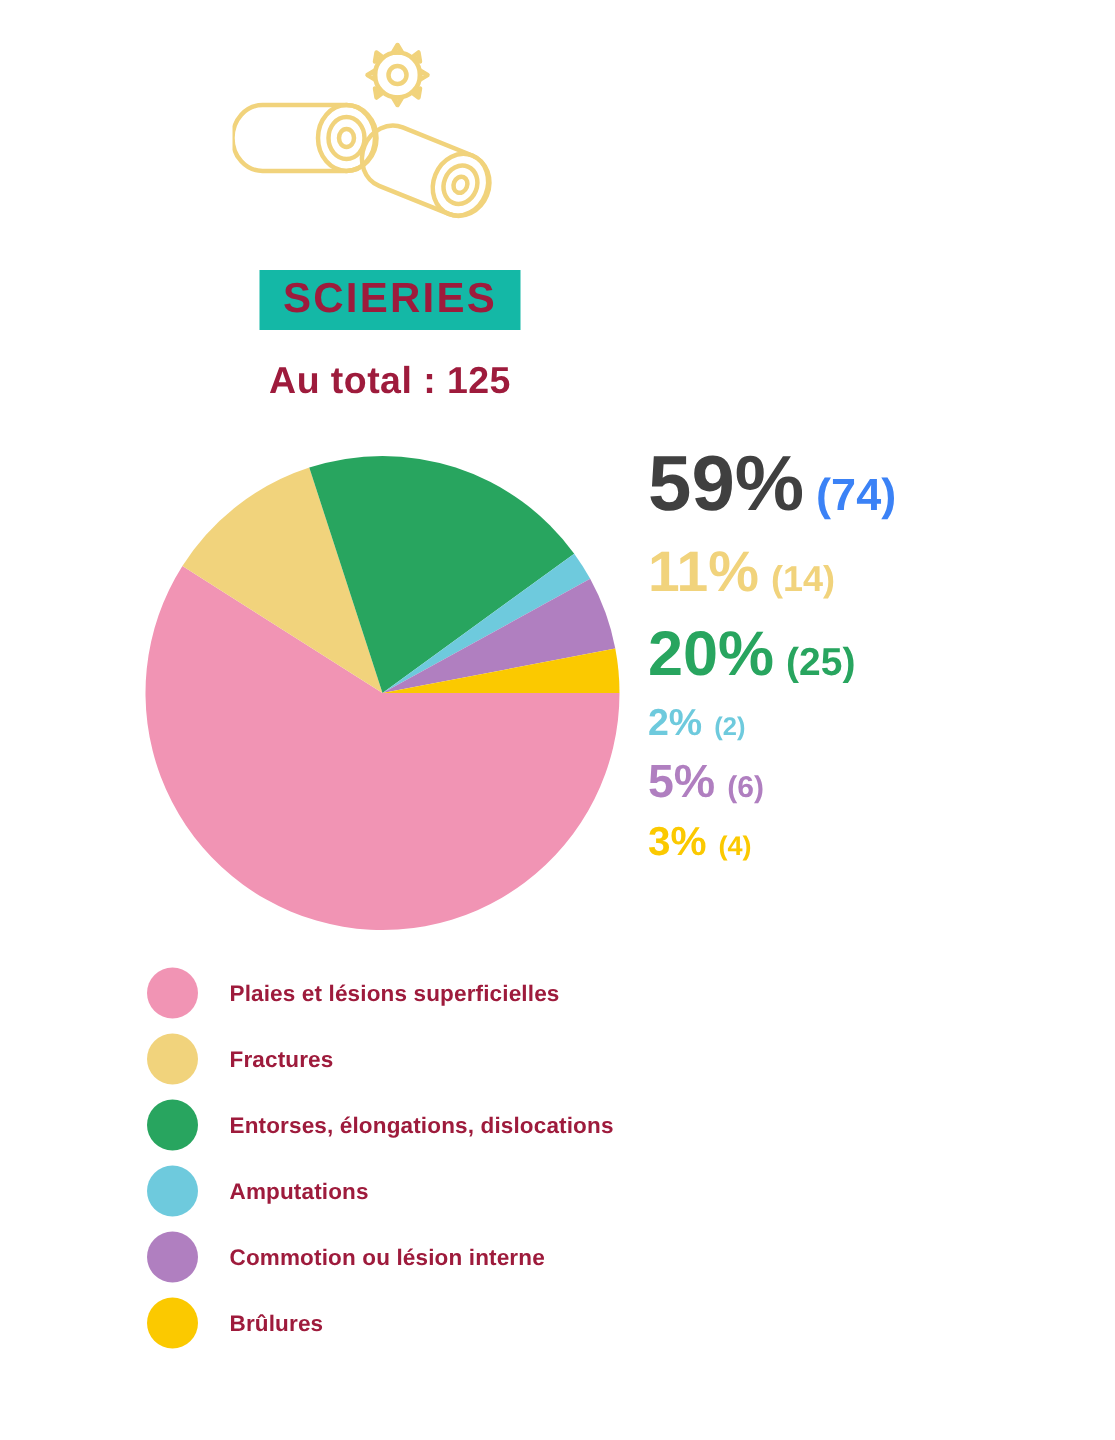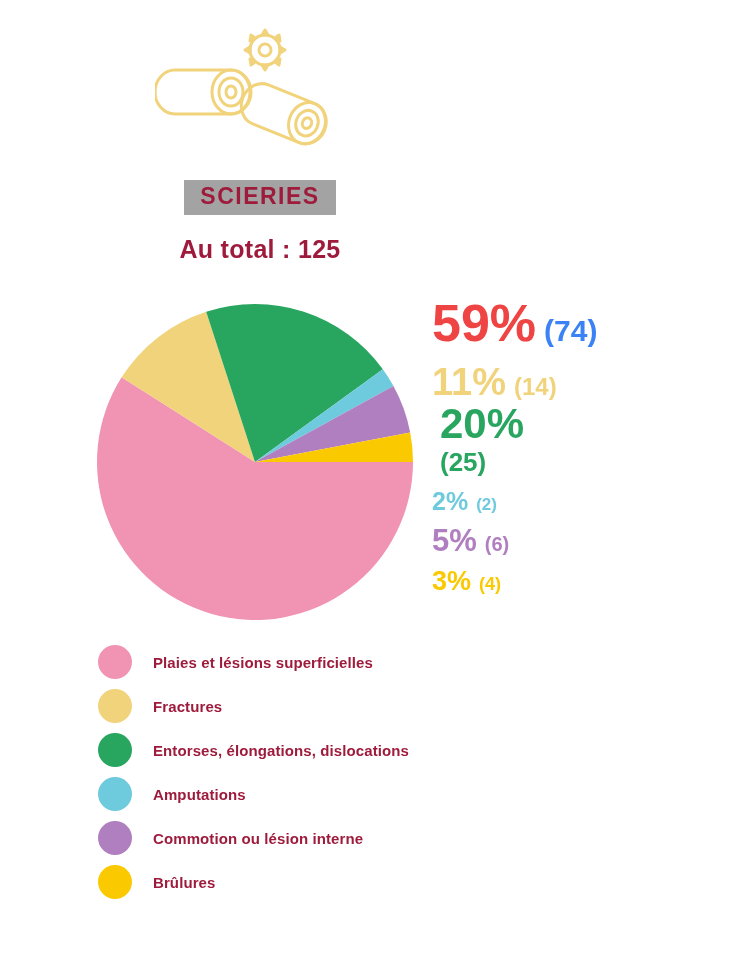--- a/index.html
+++ b/index.html
@@ -27,24 +27,24 @@
   
   #title-wrap {
     position: absolute;
     left: 0;
     top: 180px;
     width: 520px;
     text-align: center;
   }
   #title-badge {
     display: inline-block;
-    background: #a3a3a3;
+    background: #14b8a6;
     padding: 5px 16px 7px 16px;
     color: #9e1b3c;
-    font-size: 23px;
+    font-size: 28px;
     font-weight: bold;
     letter-spacing: 1.5px;
     line-height: 1;
   }
   #subtitle {
     margin-top: 20px;
     color: #9e1b3c;
     font-size: 25px;
     font-weight: bold;
     letter-spacing: 0.3px;
@@ -145,30 +145,30 @@
         <path d="M 160 160 L 287.82 67.13 A 158 158 0 0 1 298.46 83.88 Z" fill="#6ecadd"></path>
         <path d="M 160 160 L 298.46 83.88 A 158 158 0 0 1 315.20 130.39 Z" fill="#b07fc0"></path>
         <path d="M 160 160 L 315.20 130.39 A 158 158 0 0 1 318.00 160.00 Z" fill="#fbc900"></path>
       </g>
   </svg>
 </div>
 
 <div id="pct-list">
 
   <div class="pct-row" style="margin-top:0px;">
-    <span class="pct-main" style="color:#ef4444;font-size:52px;">59%</span>
+    <span class="pct-main" style="color:#404040;font-size:52px;">59%</span>
     <span class="pct-count" style="color:#3b82f6;font-size:30px;">(74)</span>
   </div>
 
   <div class="pct-row" style="margin-top:12px;">
     <span class="pct-main" style="color:#f1d37c;font-size:38px;">11%</span>
     <span class="pct-count" style="color:#f1d37c;font-size:24px;">(14)</span>
   </div>
 
-  <div class="pct-row" style="flex-direction:column;">
+  <div class="pct-row" style="margin-top:12px;">
     <span class="pct-main" style="color:#28a55f;font-size:42px;">20%</span>
     <span class="pct-count" style="color:#28a55f;font-size:26px;">(25)</span>
   </div>
 
   <div class="pct-row" style="margin-top:10px;">
     <span class="pct-main" style="color:#6ecadd;font-size:25px;">2%</span>
     <span class="pct-count" style="color:#6ecadd;font-size:17px;">(2)</span>
   </div>
 
   <div class="pct-row" style="margin-top:10px;">

